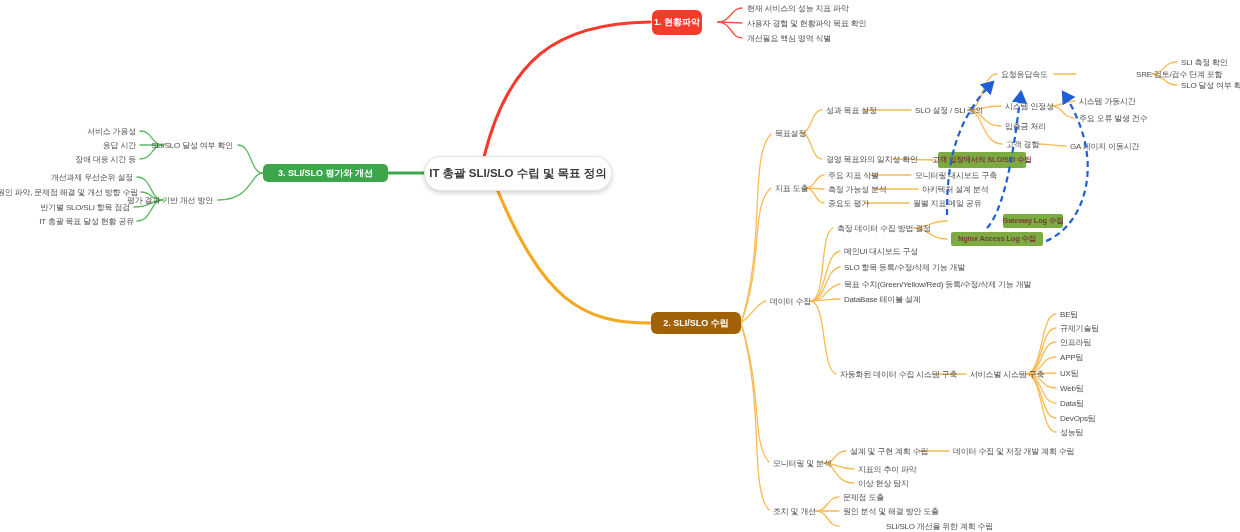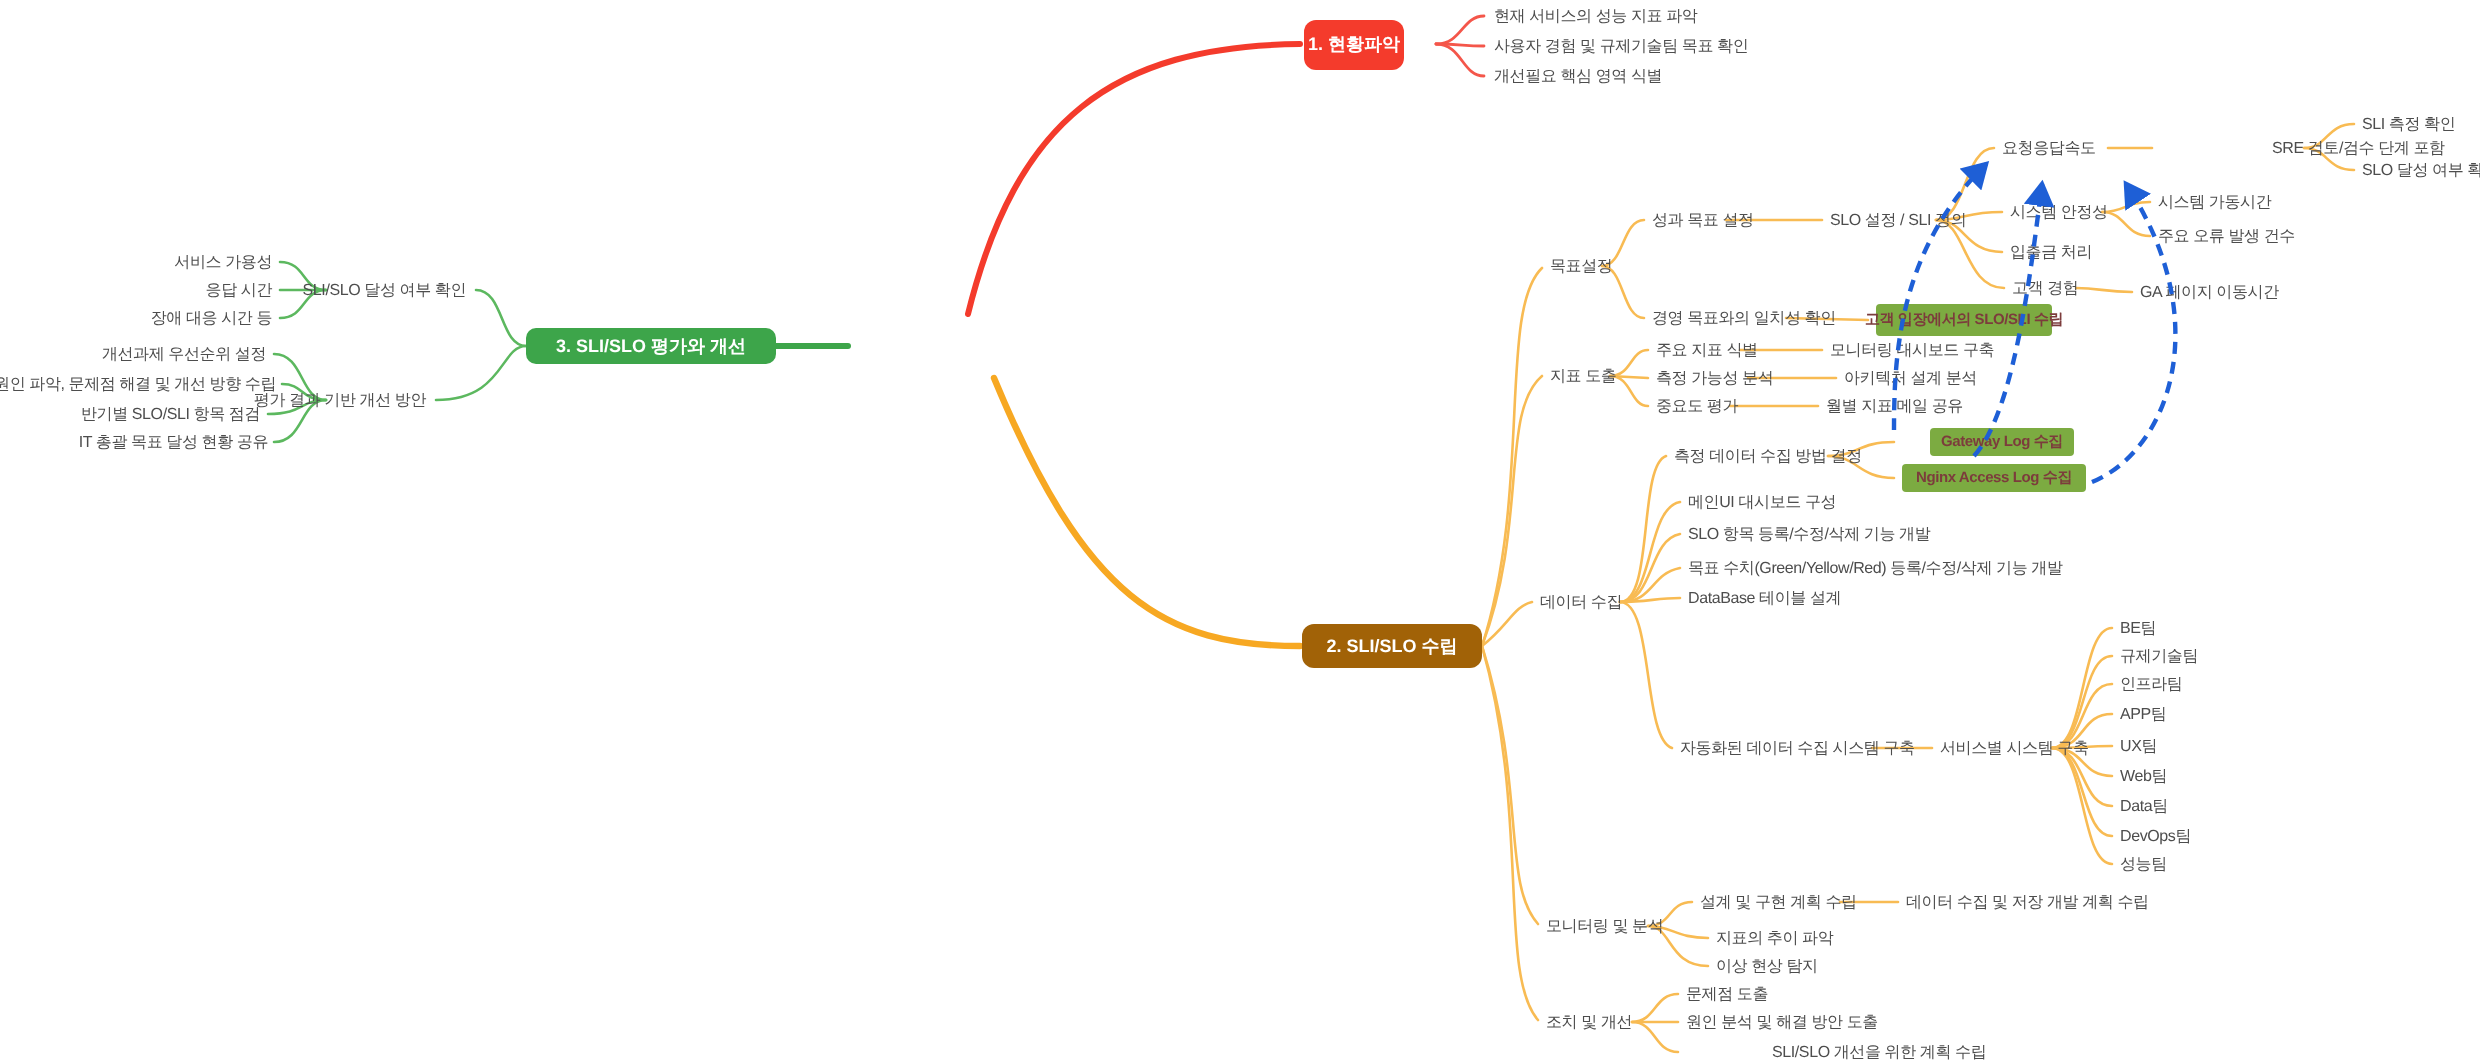--- a/index.html
+++ b/index.html
@@ -119,24 +119,25 @@
         <path d="M0,0 L6,3.5 L0,7 Z" fill="#1e5fd6"></path>
       </marker>
     </defs>
     <g stroke="#1e5fd6" fill="none" stroke-width="2.2" stroke-dasharray="6,4">
       <path d="M 987,228 C 1008,205 1016,130 1021,92" marker-end="url(#ah)"></path>
       <path d="M 1046,241 C 1085,225 1108,160 1063,92" marker-end="url(#ah)"></path>
       <path d="M 947,215 C 947,175 950,125 993,82" marker-end="url(#ah)"></path>
     </g>
   </svg>
 
+  <div id="central-node">IT 총괄 SLI/SLO 수립 및 목표 정의</div>
 
   <div class="node" id="node-status">1. 현황파악</div>
   <div class="lbl" style="left:747px;top:8px">현재 서비스의 성능 지표 파악</div>
-  <div class="lbl" style="left:747px;top:23px">사용자 경험 및 규제기술팀 목표 확인</div>
+  <div class="lbl" style="left:747px;top:23px">사용자 경험 및 현황파악 목표 확인</div>
   <div class="lbl" style="left:747px;top:38px">개선필요 핵심 영역 식별</div>
 
   <div class="node" id="node-evaluate">3. SLI/SLO 평가와 개선</div>
   <div class="lbl r" style="right:1007px;top:145px">SLI/SLO 달성 여부 확인</div>
   <div class="lbl r" style="right:1104px;top:131px">서비스 가용성</div>
   <div class="lbl r" style="right:1104px;top:145px">응답 시간</div>
   <div class="lbl r" style="right:1104px;top:159px">장애 대응 시간 등</div>
   <div class="lbl r" style="right:1027px;top:200px">평가 결과 기반 개선 방안</div>
   <div class="lbl r" style="right:1107px;top:177px">개선과제 우선순위 설정</div>
   <div class="lbl r" style="right:1102px;top:192px">미달성 원인 파악, 문제점 해결 및 개선 방향 수립</div>
@@ -164,21 +165,21 @@
   <div class="lbl" style="left:775px;top:188px">지표 도출</div>
   <div class="lbl" style="left:828px;top:175px">주요 지표 식별</div>
   <div class="lbl" style="left:915px;top:175px">모니터링 대시보드 구축</div>
   <div class="lbl" style="left:828px;top:189px">측정 가능성 분석</div>
   <div class="lbl" style="left:922px;top:189px">아키텍처 설계 분석</div>
   <div class="lbl" style="left:828px;top:203px">중요도 평가</div>
   <div class="lbl" style="left:913px;top:203px">월별 지표 메일 공유</div>
 
   <div class="lbl" style="left:770px;top:301px">데이터 수집</div>
   <div class="lbl" style="left:837px;top:228px">측정 데이터 수집 방법 결정</div>
-  <div class="gbox" style="left:965px;top:214px;width:72px;height:14px">Gateway Log 수집</div>
+  <div class="gbox" style="left:1003px;top:214px;width:60px;height:14px">Gateway Log 수집</div>
   <div class="gbox" style="left:951px;top:232px;width:92px;height:14px">Nginx Access Log 수집</div>
   <div class="lbl" style="left:844px;top:251px">메인UI 대시보드 구성</div>
   <div class="lbl" style="left:844px;top:267px">SLO 항목 등록/수정/삭제 기능 개발</div>
   <div class="lbl" style="left:844px;top:284px">목표 수치(Green/Yellow/Red) 등록/수정/삭제 기능 개발</div>
   <div class="lbl" style="left:844px;top:299px">DataBase 테이블 설계</div>
   <div class="lbl" style="left:840px;top:374px">자동화된 데이터 수집 시스템 구축</div>
   <div class="lbl" style="left:970px;top:374px">서비스별 시스템 구축</div>
   <div class="lbl" style="left:1060px;top:314px">BE팀</div>
   <div class="lbl" style="left:1060px;top:328px">규제기술팀</div>
 

